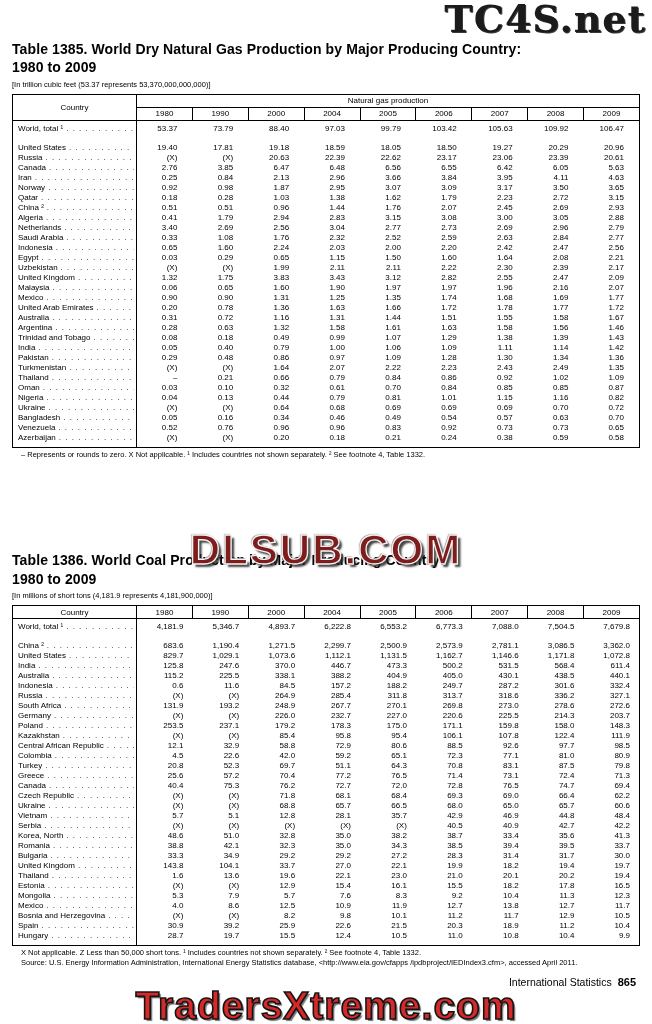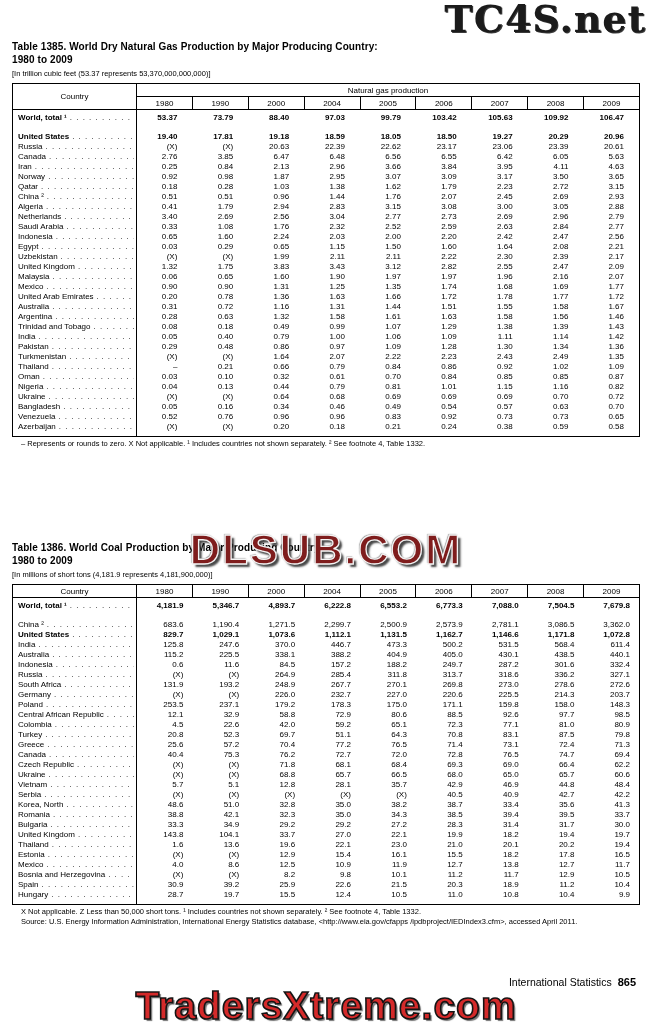--- a/index.html
+++ b/index.html
@@ -10,21 +10,21 @@
     background:#fff;
     overflow:hidden;
     box-sizing:border-box;
     padding:40px 12px 0 12px;
     font-family:"Liberation Sans",sans-serif;
     color:#000;
   }
   
   .tbl-title{
     margin:0 0 3px 0;
-    font-size:10px;
+    font-size:14px;
     font-weight:bold;
     line-height:1.32;
     letter-spacing:.1px;
   }
   .unit-note{font-size:7.5px;margin:2px 0 5px 0;}
   
   .stat-table{
     width:100%;
     border-collapse:collapse;
     border:1px solid #000;
@@ -50,21 +50,21 @@
     border-right:1px solid #000;
     padding-left:5px;
     overflow:hidden;
   }
   .td-val{text-align:right;}
   .t0 .td-val{padding-right:15px;}
   .t1 .td-val{padding-right:9px;}
   tbody tr:first-child td{padding-top:3px;}
   tbody tr:last-child td{padding-bottom:4px;text-align:right;}
   tr.gap-before td{padding-top:9px;}
-  tr.bold-row .country-name, tr.bold-row .td-val{font-weight:bold;}
+  tr.bold-row .country-name, tr.bold-row .td-val{font-weight:normal;}
   .leader-wrap{display:flex;align-items:baseline;}
   .country-name{white-space:nowrap;}
   .leader{flex:1 1 auto;overflow:hidden;white-space:nowrap;margin-left:3px;}
   .leader::after{
     content:". . . . . . . . . . . . . . . . . . . . . . . . . . . . . . . . . . . . . .";
     letter-spacing:1px;color:#000;
   }
   
   .footnotes{margin-top:2px;font-size:7.5px;line-height:1.25;}
   .fn{text-indent:9px;}
@@ -864,20 +864,37 @@
             <td class="td-val">178.3</td>
             <td class="td-val">175.0</td>
             <td class="td-val">171.1</td>
             <td class="td-val">159.8</td>
             <td class="td-val">158.0</td>
             <td class="td-val">148.3</td>
           </tr>
           <tr>
             <td class="td-country">
               <div class="leader-wrap">
+                <span class="country-name">Kazakhstan</span>
+                <span class="leader"></span>
+              </div>
+            </td>
+            <td class="td-val">(X)</td>
+            <td class="td-val">(X)</td>
+            <td class="td-val">85.4</td>
+            <td class="td-val">95.8</td>
+            <td class="td-val">95.4</td>
+            <td class="td-val">106.1</td>
+            <td class="td-val">107.8</td>
+            <td class="td-val">122.4</td>
+            <td class="td-val">111.9</td>
+          </tr>
+          <tr>
+            <td class="td-country">
+              <div class="leader-wrap">
                 <span class="country-name">Central African Republic</span>
                 <span class="leader"></span>
               </div>
             </td>
             <td class="td-val">12.1</td>
             <td class="td-val">32.9</td>
             <td class="td-val">58.8</td>
             <td class="td-val">72.9</td>
             <td class="td-val">80.6</td>
             <td class="td-val">88.5</td>
@@ -1115,20 +1132,37 @@
             </td>
             <td class="td-val">(X)</td>
             <td class="td-val">(X)</td>
             <td class="td-val">12.9</td>
             <td class="td-val">15.4</td>
             <td class="td-val">16.1</td>
             <td class="td-val">15.5</td>
             <td class="td-val">18.2</td>
             <td class="td-val">17.8</td>
             <td class="td-val">16.5</td>
+          </tr>
+          <tr>
+            <td class="td-country">
+              <div class="leader-wrap">
+                <span class="country-name">Mongolia</span>
+                <span class="leader"></span>
+              </div>
+            </td>
+            <td class="td-val">5.3</td>
+            <td class="td-val">7.9</td>
+            <td class="td-val">5.7</td>
+            <td class="td-val">7.6</td>
+            <td class="td-val">8.3</td>
+            <td class="td-val">9.2</td>
+            <td class="td-val">10.4</td>
+            <td class="td-val">11.3</td>
+            <td class="td-val">12.3</td>
           </tr>
           <tr>
             <td class="td-country">
               <div class="leader-wrap">
                 <span class="country-name">Mexico</span>
                 <span class="leader"></span>
               </div>
             </td>
             <td class="td-val">4.0</td>
             <td class="td-val">8.6</td>

